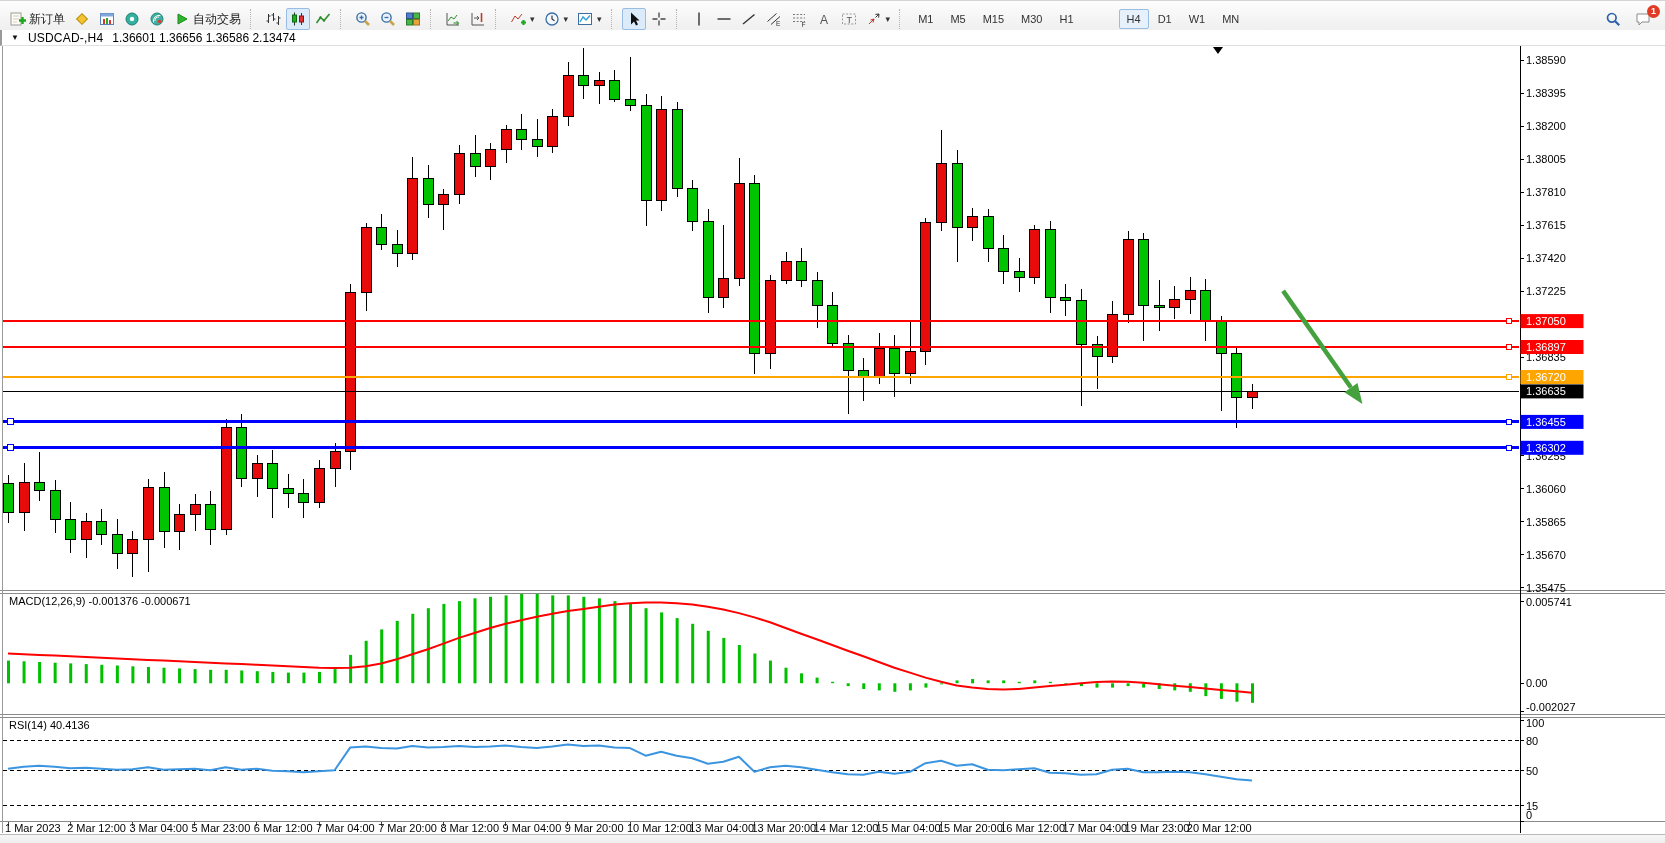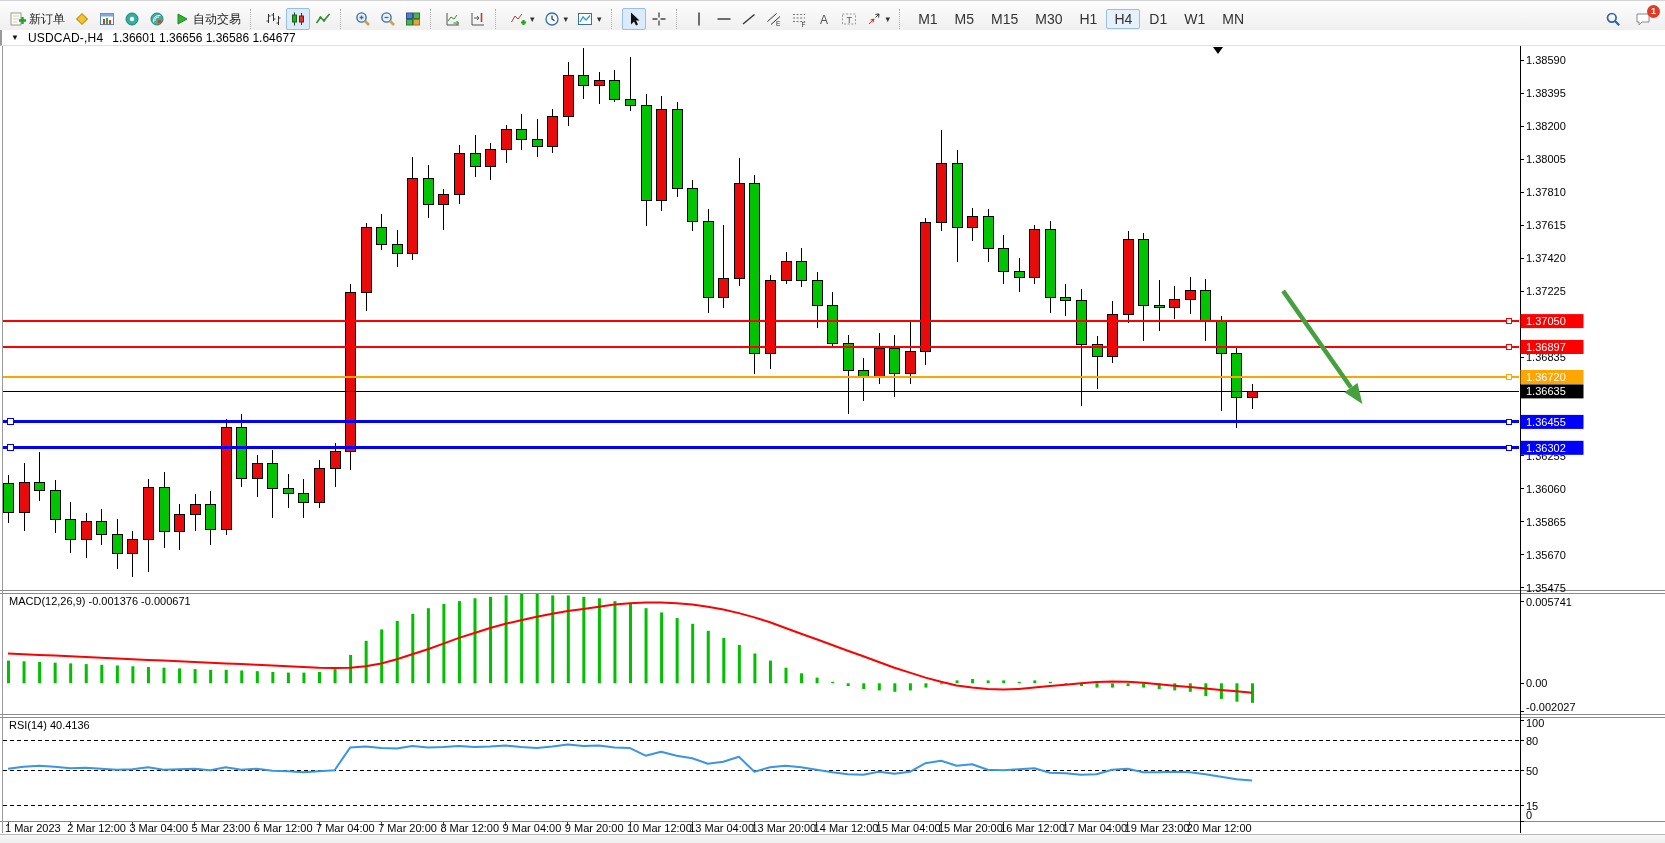--- a/index.html
+++ b/index.html
@@ -20,24 +20,24 @@
     display:inline-flex; align-items:center; gap:3px; height:22px;
     padding:1px 3px; border:1px solid transparent; border-radius:2px;
     font-size:12px; color:#222; cursor:default; white-space:nowrap;
   }
   .tbtn.active { border:1px solid #9abde4; background:#dcebfa; }
   .tbtn svg { display:block; }
   .caret { font-size:9px; color:#333; margin-left:1px; }
   .tsep { width:7px; height:20px; border-left:1px dotted #b3b3b3; margin:0 3px 0 4px; }
   .tf-btn {
     display:inline-flex; align-items:center; justify-content:center;
-    height:20px; padding:0 7px; font-size:14px; color:#333;
+    height:20px; padding:0 7px; font-size:11px; color:#333;
     border:1px solid transparent; border-radius:2px;
   }
-  .tf-btn.active { border:1px solid #9abde4; background:#e7f1fb; }
+  .tf-btn.active { border:1px solid #9abde4; background:#e7f1fb;margin-left:36px; }
   .tb-right { margin-left:auto; display:flex; align-items:center; gap:6px; padding-right:4px; }
   .badge {
     position:absolute; top:-4px; right:-6px; min-width:13px; height:13px;
     background:#e03b24; color:#fff; font-size:9px; line-height:13px;
     text-align:center; border-radius:7px; padding:0 2px; font-weight:bold;
   }
   .chat-wrap { position:relative; }
   
   .chart-titlebar {
     position:absolute; left:0; top:29px; width:1665px; height:16px;
@@ -263,21 +263,21 @@
             <path d="M2 3h12v8H7l-3 3v-3H2z" fill="#fff" stroke="#8a8a8a"></path>
           </svg>
           <span class="badge">1</span>
         </span>
       </div>
     </div>
 
   <div class="chart-titlebar">
     <span class="collapse-glyph">▼</span>
     <span style="letter-spacing:.2px;text-align:center;">USDCAD-,H4</span>
-    <span>1.36601 1.36656 1.36586 1.64677</span>
+    <span>1.36601 1.36656 1.36586 2.13474</span>
   </div>
 
   <div class="chart-region">
     <svg id="chart-svg" width="1665" height="788" viewBox="0 45 1665 788" xmlns="http://www.w3.org/2000/svg">
         <g>
           <g shape-rendering="crispEdges">
             <line x1="8.5" y1="474.3" x2="8.5" y2="521.7" stroke="#000000" stroke-width="1"></line>
             <rect x="3.5" y="482.8" width="10" height="28.8" fill="#00c400" stroke="#000000" stroke-width="1"></rect>
             <line x1="24.05" y1="462.4" x2="24.05" y2="530.2" stroke="#000000" stroke-width="1"></line>
             <rect x="19.05" y="481.1" width="10" height="30.5" fill="#e80b0b" stroke="#000000" stroke-width="1"></rect>

